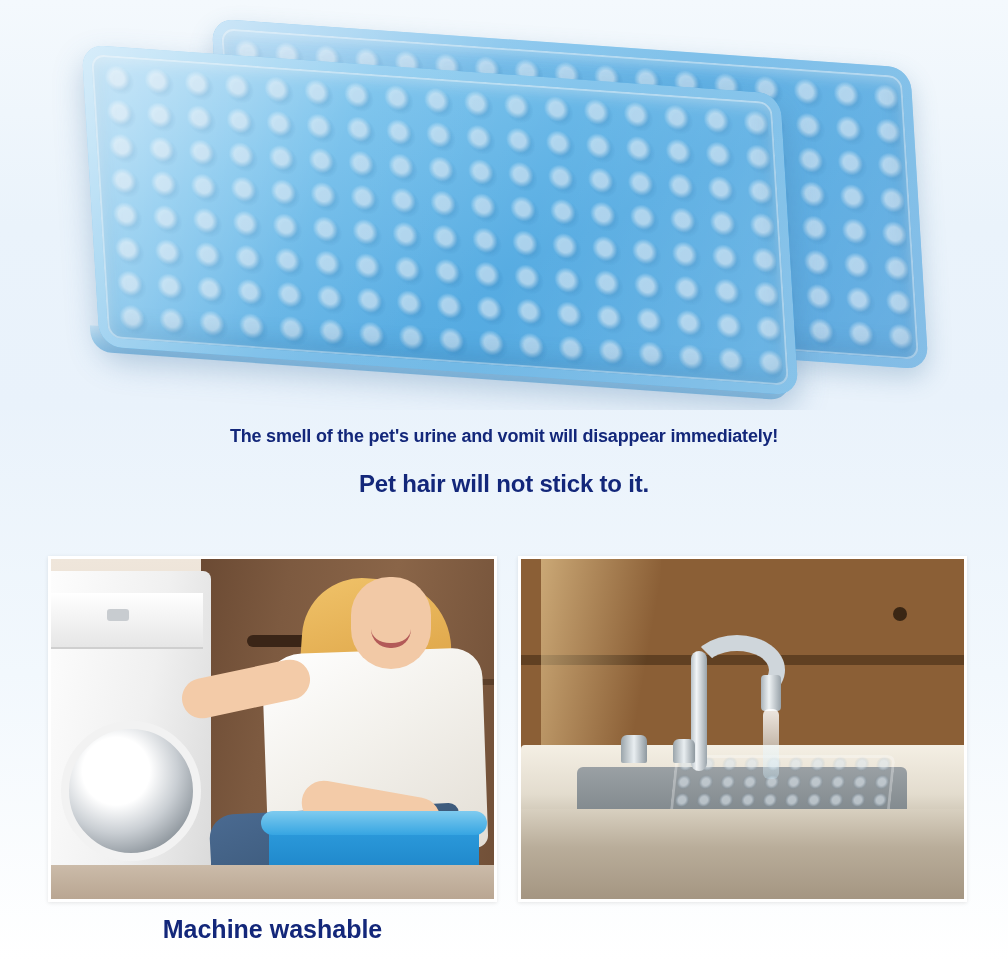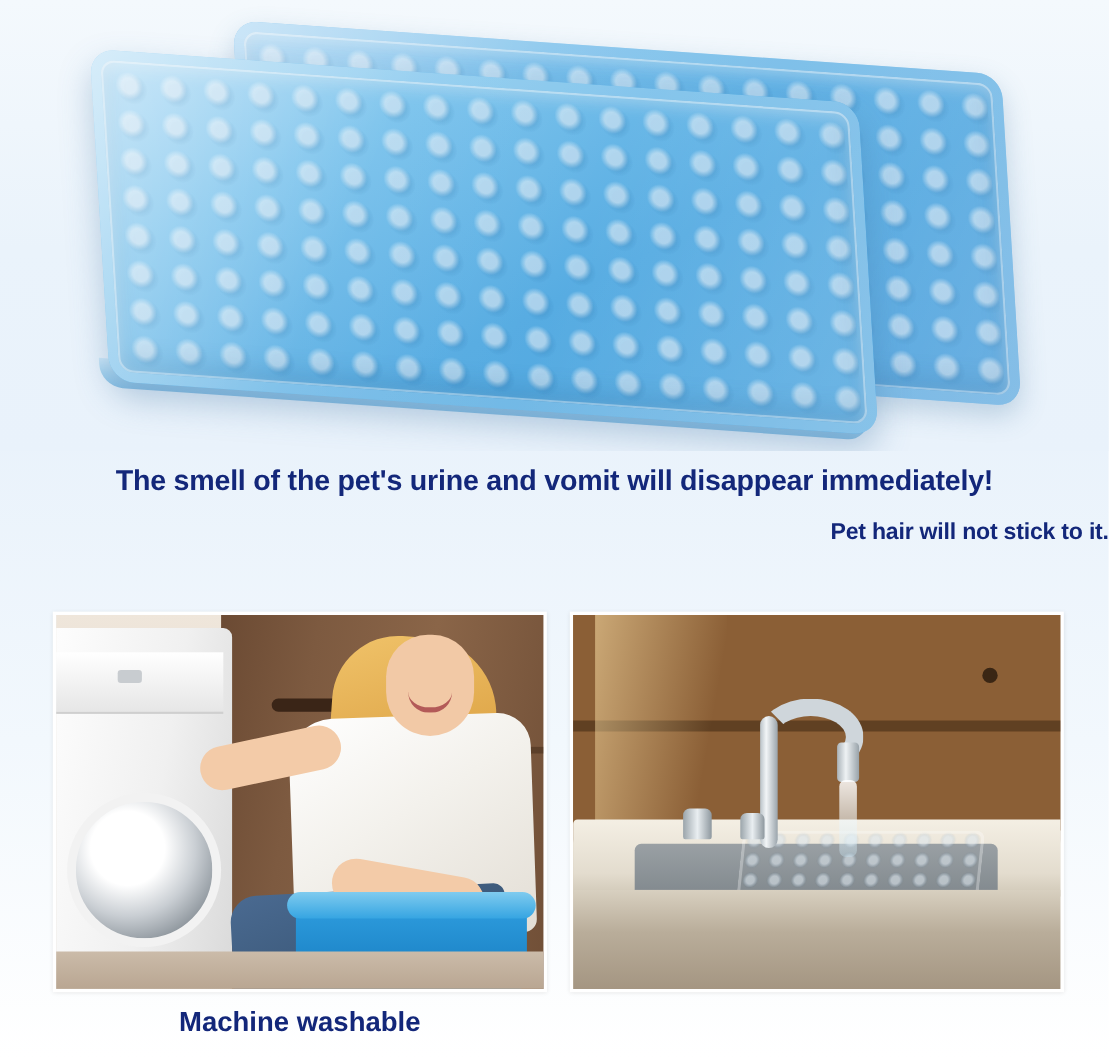--- a/index.html
+++ b/index.html
@@ -104,31 +104,30 @@
   .headline {
     position: absolute;
     left: 0;
     top: 418px;
     width: 1008px;
     text-align: center;
     color: #13277a;
     font-weight: bold;
   }
   .headline .line1 {
-    font-size: 26px;
+    font-size: 18px;
     letter-spacing: -0.2px;
     line-height: 36px;
     white-space: nowrap;
   }
   .headline .line2 {
-    font-size: 21px;
+    font-size: 24px;
     letter-spacing: -0.2px;
     line-height: 36px;
     margin-top: 12px;
-    text-align: right;
   }
 
   
   .panels {
     position: absolute;
     left: 0;
     top: 556px;
     width: 997px;
     height: 406px;
   }

